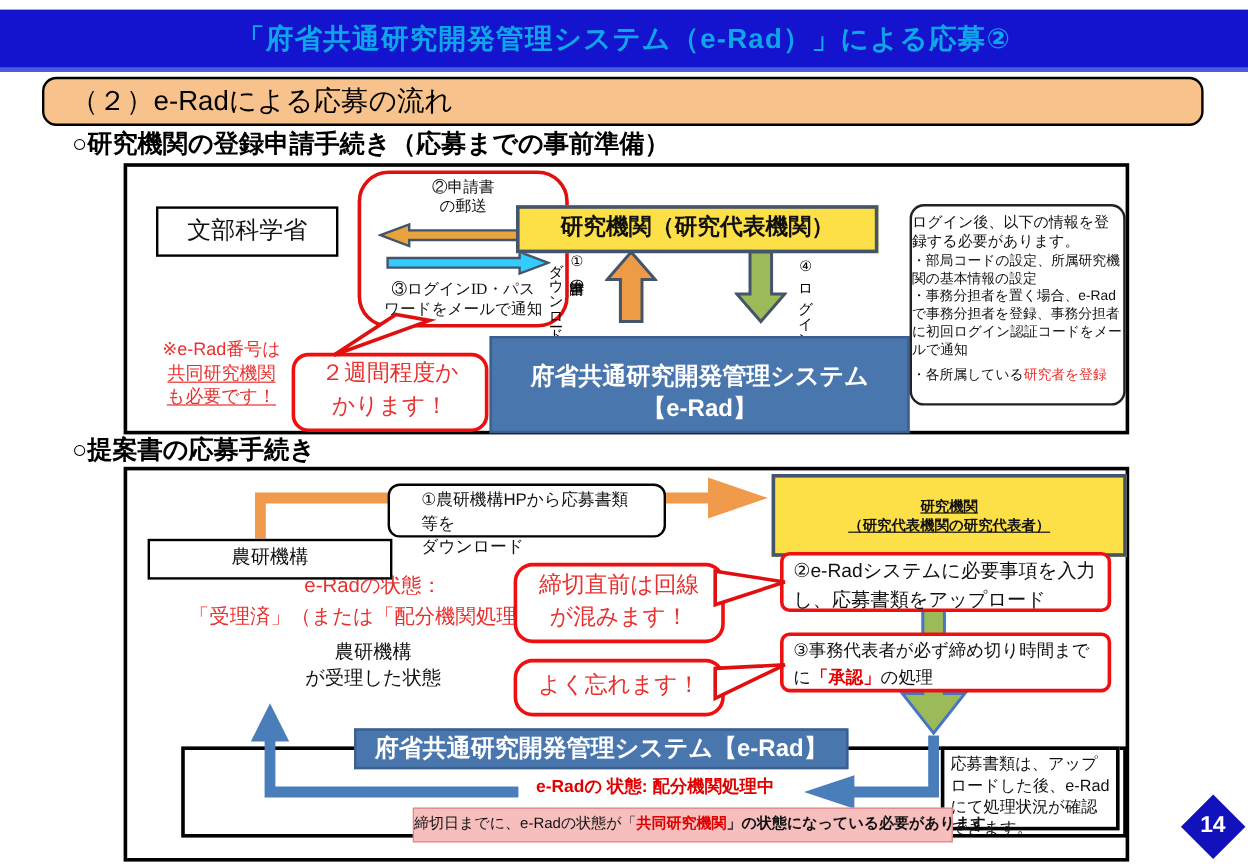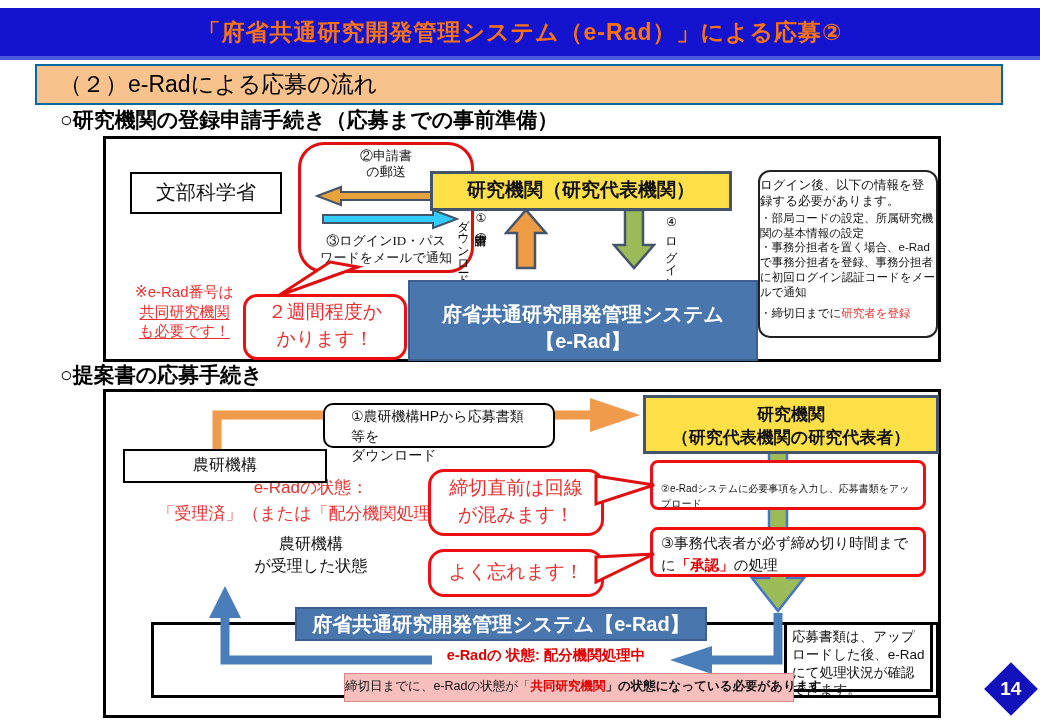--- a/index.html
+++ b/index.html
@@ -2,24 +2,24 @@
 <html><head>
 <meta charset="utf-8">
 <style>
   html,body{margin:0;padding:0;background:#fff;}
   #slide{position:relative;width:1040px;height:720px;background:#fff;overflow:hidden;
          font-family:"Liberation Sans","DejaVu Sans",sans-serif;color:#111;}
   .abs{position:absolute;}
   
   #hdr{left:0;top:8px;width:1040px;height:48px;background:#1414CE;border-bottom:4px solid #4B5BDB;
        display:flex;align-items:center;justify-content:center;}
-  #hdr .t{color:#f97316;font-size:23px;font-weight:bold;letter-spacing:1px;}
+  #hdr .t{color:#0ea5e9;font-size:23px;font-weight:bold;letter-spacing:1px;}
   
-  #banner{left:35px;top:64px;width:964px;height:37px;background:#F8C28C;border:2px solid #0369a1;
-          border-radius:0;display:flex;align-items:center;}
+  #banner{left:35px;top:64px;width:964px;height:37px;background:#F8C28C;border:2px solid #000000;
+          border-radius:12px;display:flex;align-items:center;}
   #banner .t{font-size:23px;padding-left:22px;color:#000;}
   .subtitle{font-size:21px;font-weight:bold;color:#000;white-space:nowrap;}
   
   .frame{border:3px solid #000;background:#fff;}
   #d1{left:103px;top:136px;width:832px;height:220px;}
   #d2{left:103px;top:389px;width:832px;height:323px;}
   
   .bdr{border:2px solid #000;background:#fff;text-align:center;}
   .yellowbox{background:#fde047;border:3px solid #44546A;font-weight:bold;text-align:center;}
   .bluebox{background:#4A76AE;border:2px solid #3A5F90;color:#fff;font-weight:bold;text-align:center;}
@@ -98,21 +98,21 @@
 
     <div class="abs bluebox" style="left:302px;top:141px;width:346px;height:58px;font-size:20px;line-height:1.35;padding-top:19px;">
       <div>府省共通研究開発管理システム</div>
       <div>【e-Rad】</div>
     </div>
 
     <div class="abs" style="left:652px;top:31px;width:180px;height:168px;border:2px solid #222;border-radius:12px;background:#fff;font-size:11.5px;line-height:1.28;padding:5px 0;box-sizing:border-box;">
       <div style="font-size:12.5px;">ログイン後、以下の情報を登録する必要があります。</div>
       <div style="margin-top:2px;">・部局コードの設定、所属研究機関の基本情報の設定</div>
       <div style="margin-top:0;">・事務分担者を置く場合、e-Radで事務分担者を登録、事務分担者に初回ログイン認証コードをメールで通知</div>
-      <div style="margin-top:7px;"><span>・締切日までに</span><span class="redtext">研究者を登録</span></div>
+      <div style="margin-top:7px;"><span>・各所属している</span><span class="redtext">研究者を登録</span></div>
     </div>
 
     <svg class="abs svgLayer" style="left:0;top:0;z-index:3;" width="832" height="220" viewBox="0 0 832 220">
       <polygon points="224,123 252,128 172,157" fill="#fff" stroke="#E01010" stroke-width="3"></polygon>
     </svg>
   </div>
 
   <div class="abs subtitle" style="left:60px;top:361px;">○提案書の応募手続き</div>
 
   <div class="abs frame" id="d2">
@@ -129,26 +129,26 @@
       <polygon points="119,194 103,226 135,226" fill="#4A7EBB"></polygon>
     </svg>
 
     <div class="abs bdr" style="left:17px;top:57px;width:200px;height:30px;font-size:16px;line-height:28px;z-index:1;">農研機構</div>
 
     <div class="abs" style="left:217px;top:11px;width:232px;height:45px;border:2px solid #000;border-radius:10px;background:#fff;font-size:14px;line-height:1.4;padding:2px 26px;box-sizing:border-box;z-index:1;">
       <div>①農研機構HPから応募書類等を</div>
       <div>ダウンロード</div>
     </div>
 
-    <div class="abs yellowbox" style="left:537px;top:3px;width:290px;height:47px;font-size:17px;line-height:1.35;padding-top:6px;z-index:1;">
+    <div class="abs yellowbox" style="left:537px;top:3px;width:290px;height:47px;font-size:12px;line-height:1.35;padding-top:16px;z-index:1;text-decoration:underline;">
       <div>研究機関</div>
       <div>（研究代表機関の研究代表者）</div>
     </div>
 
-    <div class="abs redbox" style="left:544px;top:68px;width:276px;height:50px;font-size:10px;line-height:1.5;padding:18px 8px;box-sizing:border-box;z-index:1;">②e-Radシステムに必要事項を入力し、応募書類をアップロード</div>
+    <div class="abs redbox" style="left:544px;top:68px;width:276px;height:50px;font-size:16px;line-height:1.5;padding:2px 8px;box-sizing:border-box;z-index:1;">②e-Radシステムに必要事項を入力し、応募書類をアップロード</div>
 
     <div class="abs redbox" style="left:544px;top:135px;width:276px;height:50px;font-size:14.5px;line-height:1.5;padding:3px 8px;box-sizing:border-box;z-index:1;"><span>③事務代表者が必ず締め切り時間まで に</span><span style="color:#E00000;font-weight:bold;">「承認」</span><span>の処理</span></div>
 
     <div class="abs bubble" style="left:322px;top:77px;width:170px;height:58px;font-size:19px;line-height:1.4;padding-top:3px;z-index:1;">
       <div>締切直前は回線</div>
       <div>が混みます！</div>
     </div>
     <div class="abs bubble" style="left:322px;top:157px;width:170px;height:42px;font-size:19px;line-height:40px;z-index:1;">よく忘れます！</div>
 
     <div class="abs redtext" style="left:15px;top:83px;width:380px;font-size:17px;line-height:1.55;text-align:center;">

